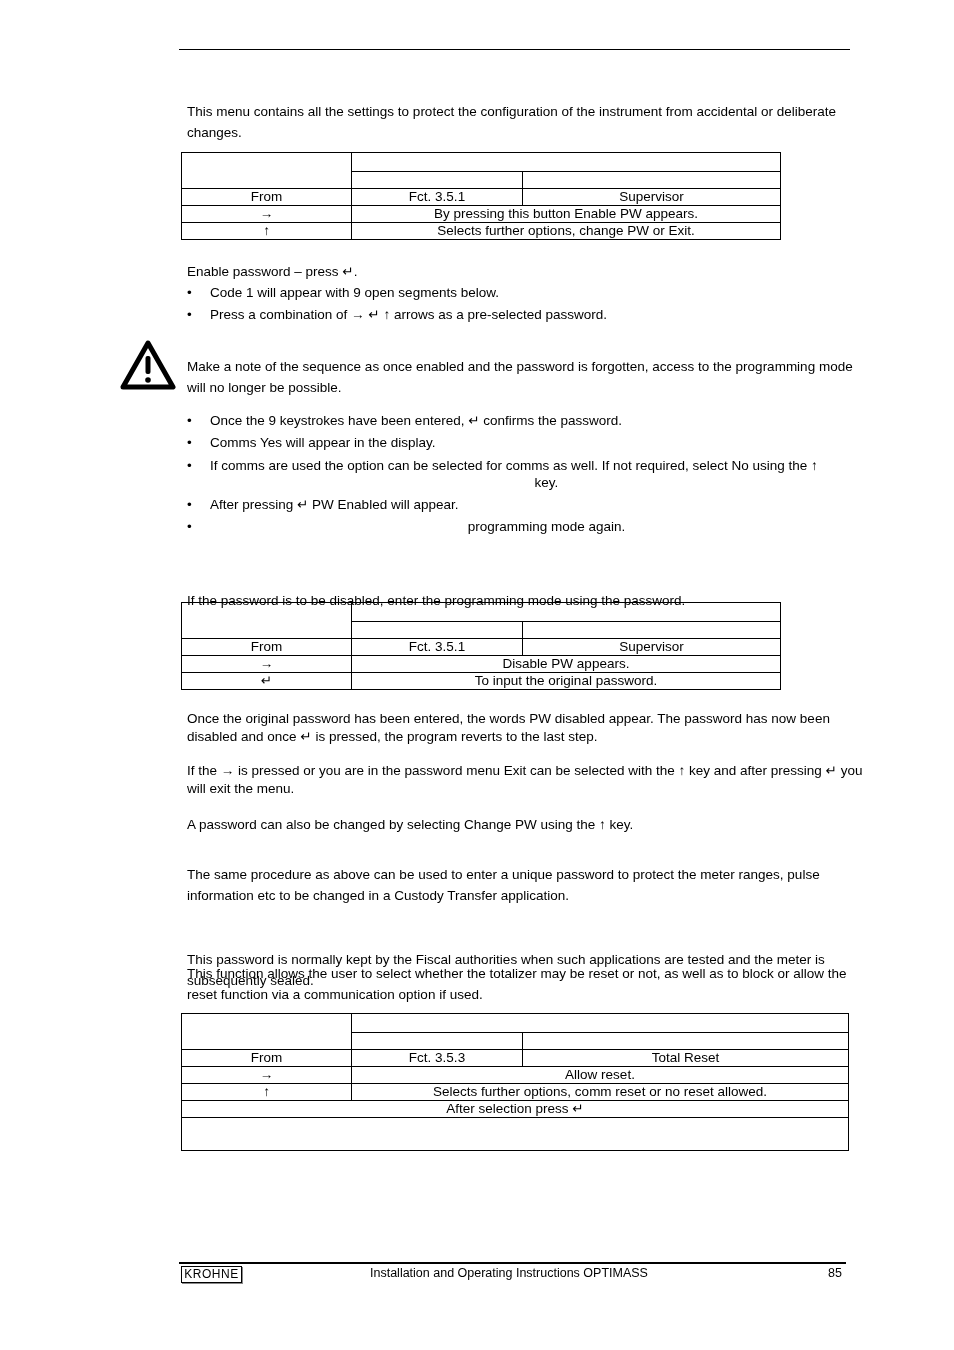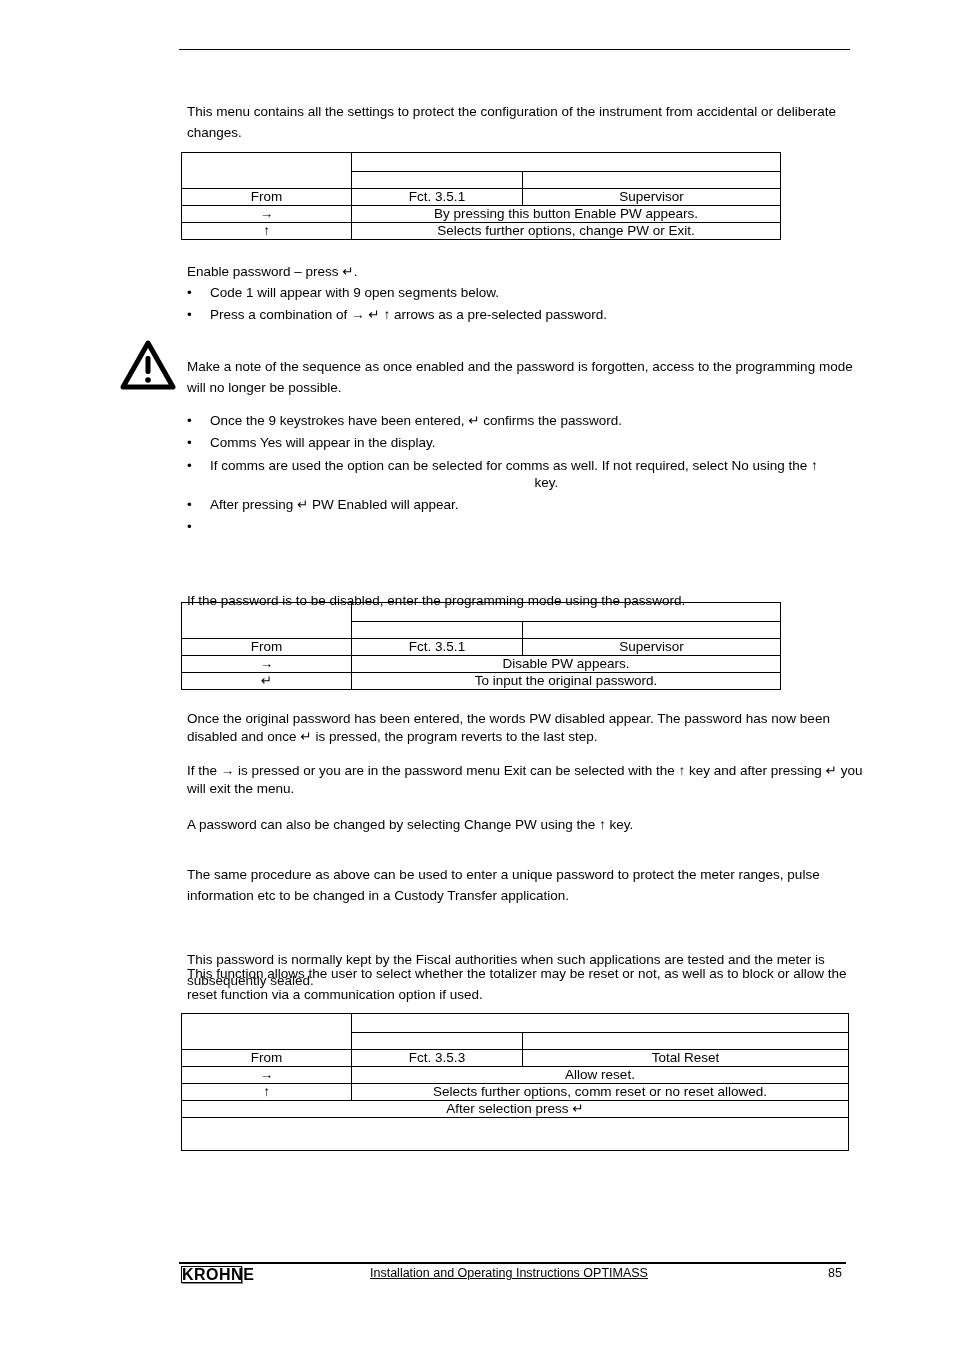--- a/index.html
+++ b/index.html
@@ -11,22 +11,22 @@
     .top-rule { left: 179px; top: 49px; width: 671px; height: 0; border-top: 1px solid #000; }
     .para { left: 187px; width: 690px; line-height: 21px; }
     .bullet { left: 187px; width: 690px; line-height: 17px; display: flex; }
     .bullet .dot { width: 23px; flex: none; }
     .bullet .btxt { flex: 1; }
     .bullet .btxt .cont { display: block; padding-left: 6px; text-align: center; }
     table.fct { position: absolute; border-collapse: collapse; table-layout: fixed; text-align: center; }
     table.fct td { border: 1px solid #000; padding: 0 6px; height: 16px; line-height: 16px; font-size: 13.5px; vertical-align: bottom; overflow: hidden; white-space: nowrap; }
     .warn { left: 118px; top: 338px; width: 60px; height: 56px; }
     .footer-rule { left: 179px; top: 1262px; width: 667px; height: 0; border-top: 2px solid #000; }
-    .logo { left: 181px; top: 1266px; width: 59px; height: 15px; border: 1px solid #000; box-shadow: 1px 1px 0 #888; font-weight: bold; font-size: 16px; line-height: 15px; text-align: center; letter-spacing: 0.5px; }
-    .footer-title { left: 370px; top: 1266px; font-size: 12.5px; text-decoration: underline; }
+    .logo { left: 181px; top: 1266px; width: 59px; height: 15px; border: 1px solid #000; box-shadow: 1px 1px 0 #888; font-weight: normal; font-size: 12px; line-height: 15px; text-align: center; letter-spacing: 0.5px; }
+    .footer-title { left: 370px; top: 1266px; font-size: 12.5px; }
     .page-num { left: 828px; top: 1266px; font-size: 12.5px; }
   </style>
 </head>
 <body>
 
 <div class="abs top-rule"></div>
 
 <div class="abs para" style="top:101px;">This menu contains all the settings to protect the configuration of the instrument from accidental or deliberate changes.</div>
 
 <table class="fct" style="left:181px; top:152px; width:599px;">
@@ -90,21 +90,21 @@
 <div class="abs bullet" style="top:457px;">
     <span class="dot">•</span>
     <span class="btxt"><span>If comms are used the option can be selected for comms as well. If not required, select No using the ↑</span><span class="cont">key.</span></span>
   </div>
 <div class="abs bullet" style="top:496px;">
     <span class="dot">•</span>
     <span class="btxt">After pressing ↵ PW Enabled will appear.</span>
   </div>
 <div class="abs bullet" style="top:518px;">
     <span class="dot">•</span>
-    <span class="btxt"></span>
+    <span class="btxt"><span class="cont">programming mode again.</span></span>
   </div>
 
 <div class="abs para" style="top:568px;margin-top:22px;">If the password is to be disabled, enter the programming mode using the password.</div>
 
 <table class="fct" style="left:181px; top:602px; width:599px;">
   <colgroup>
       <col style="width:170px">
       <col style="width:171px">
       <col style="width:258px">
     </colgroup>

